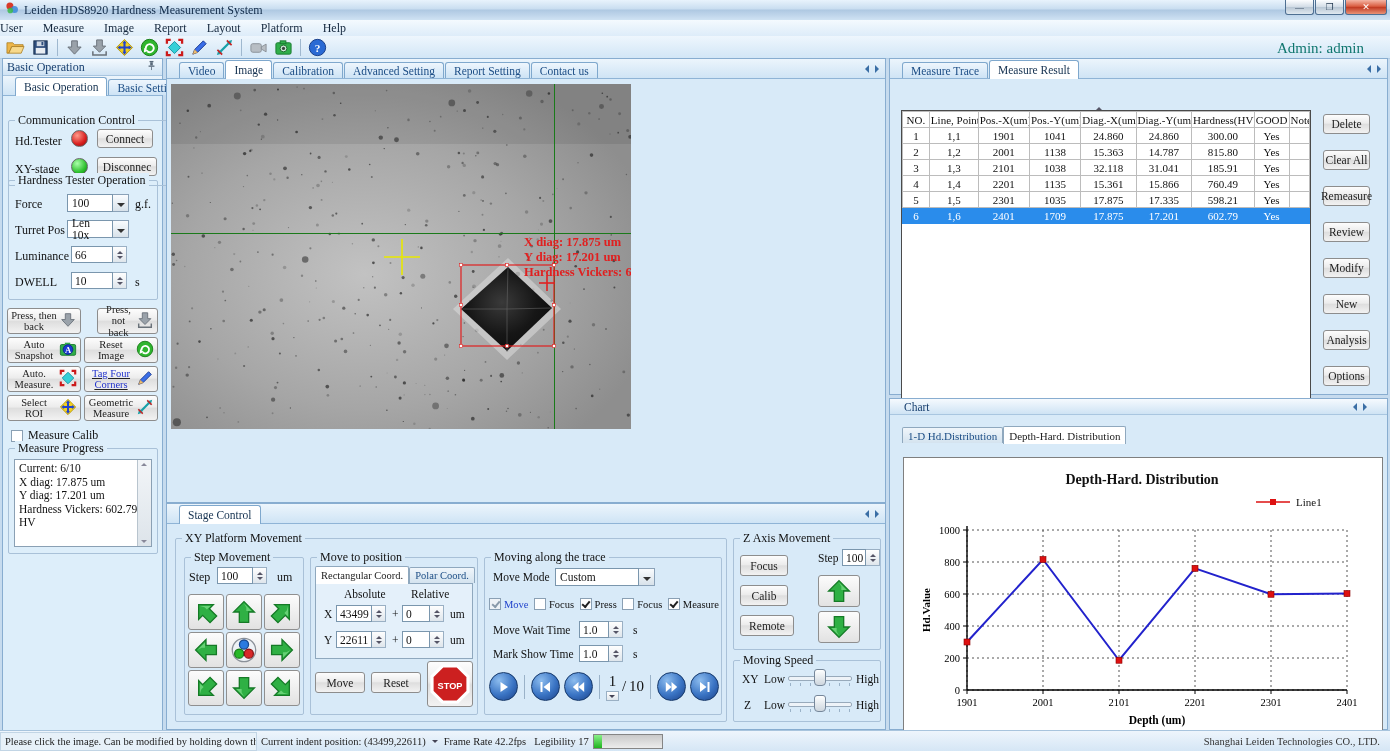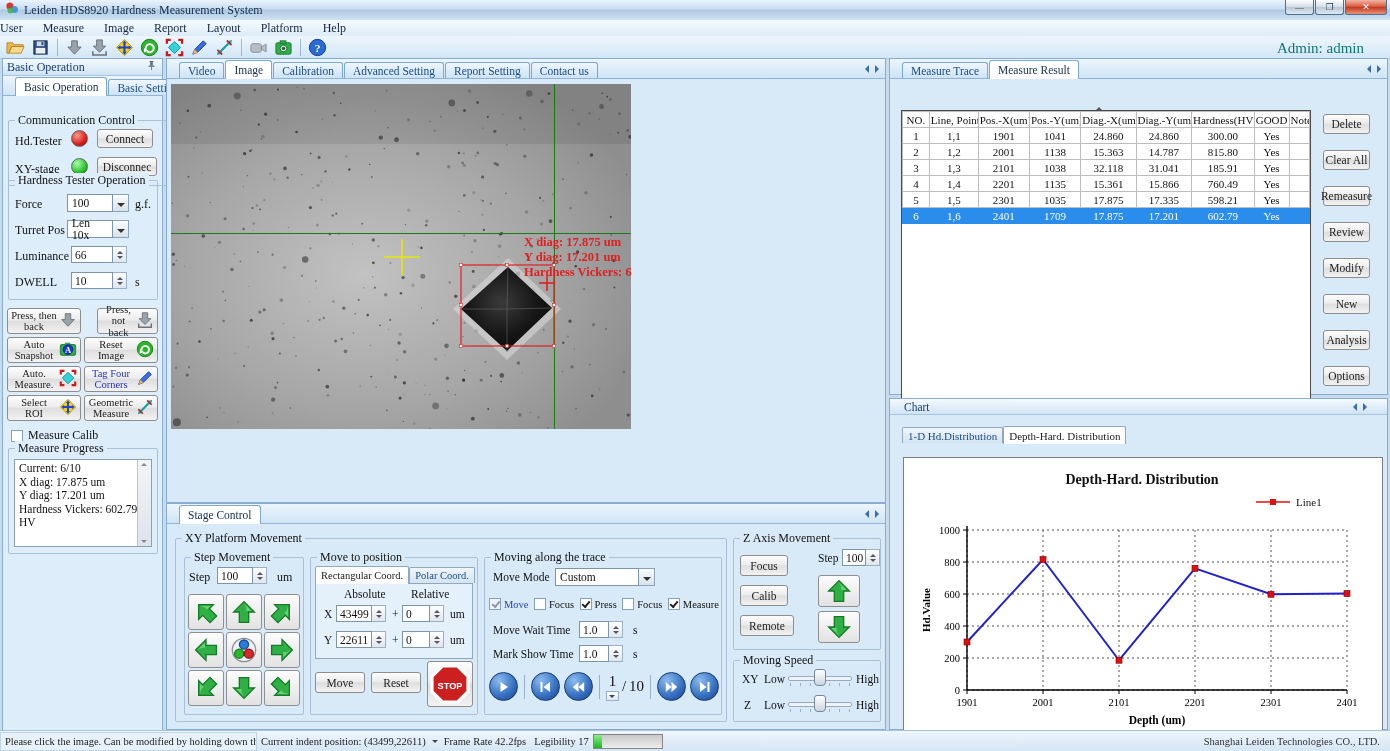--- a/index.html
+++ b/index.html
@@ -318,21 +318,21 @@
               <polygon points="4.6,10.2 8.8,13.4 4,15.2" fill="#fff"></polygon>
             </svg></span>
         </div>
         <div class="btn" style="height: 26px; justify-content: space-between; padding: 1px 3px; text-align: center;">
           <span style="font-size: 10.5px; line-height: 1.08; width: 46px; white-space: normal;">Auto. Measure.</span>
           <span><svg width="18" height="18" viewBox="0 0 20 20">
               <path d="M2 6V2h4M14 2h4v4M18 14v4h-4M6 18H2v-4" fill="none" stroke="#cc1a1a" stroke-width="2.4"></path>
               <polygon points="10,3.6 16.4,10 10,16.4 3.6,10" fill="#35d0d8" stroke="#1890a0"></polygon>
             </svg></span>
         </div>
-        <div class="btn" style="height: 26px; justify-content: space-between; padding: 1px 3px; text-align: center;">
+        <div class="btn" style="height: 26px; justify-content: space-between; padding: 1px 3px; text-align: center; text-decoration: underline;">
           <span style="font-size: 10.5px; line-height: 1.08; width: 46px; white-space: normal; color: rgb(34, 51, 204);">Tag Four Corners</span>
           <span><svg width="18" height="18" viewBox="0 0 20 20">
               <path d="M3 17l2-5 9-9 3 3-9 9z" fill="#3a6ee8" stroke="#1a3a90"></path>
               <path d="M3 17l5-1.7-3.2-3.2z" fill="#f0c070" stroke="#b8884a" stroke-width=".5"></path>
             </svg></span>
         </div>
         <div class="btn" style="height: 26px; justify-content: space-between; padding: 1px 3px; text-align: center;">
           <span style="font-size: 10.5px; line-height: 1.08; width: 46px; white-space: normal;">Select ROI</span>
           <span><svg width="18" height="18" viewBox="0 0 20 20">
               <polygon points="10,1.5 18.5,10 10,18.5 1.5,10" fill="#f2d020" stroke="#b89a10"></polygon>

